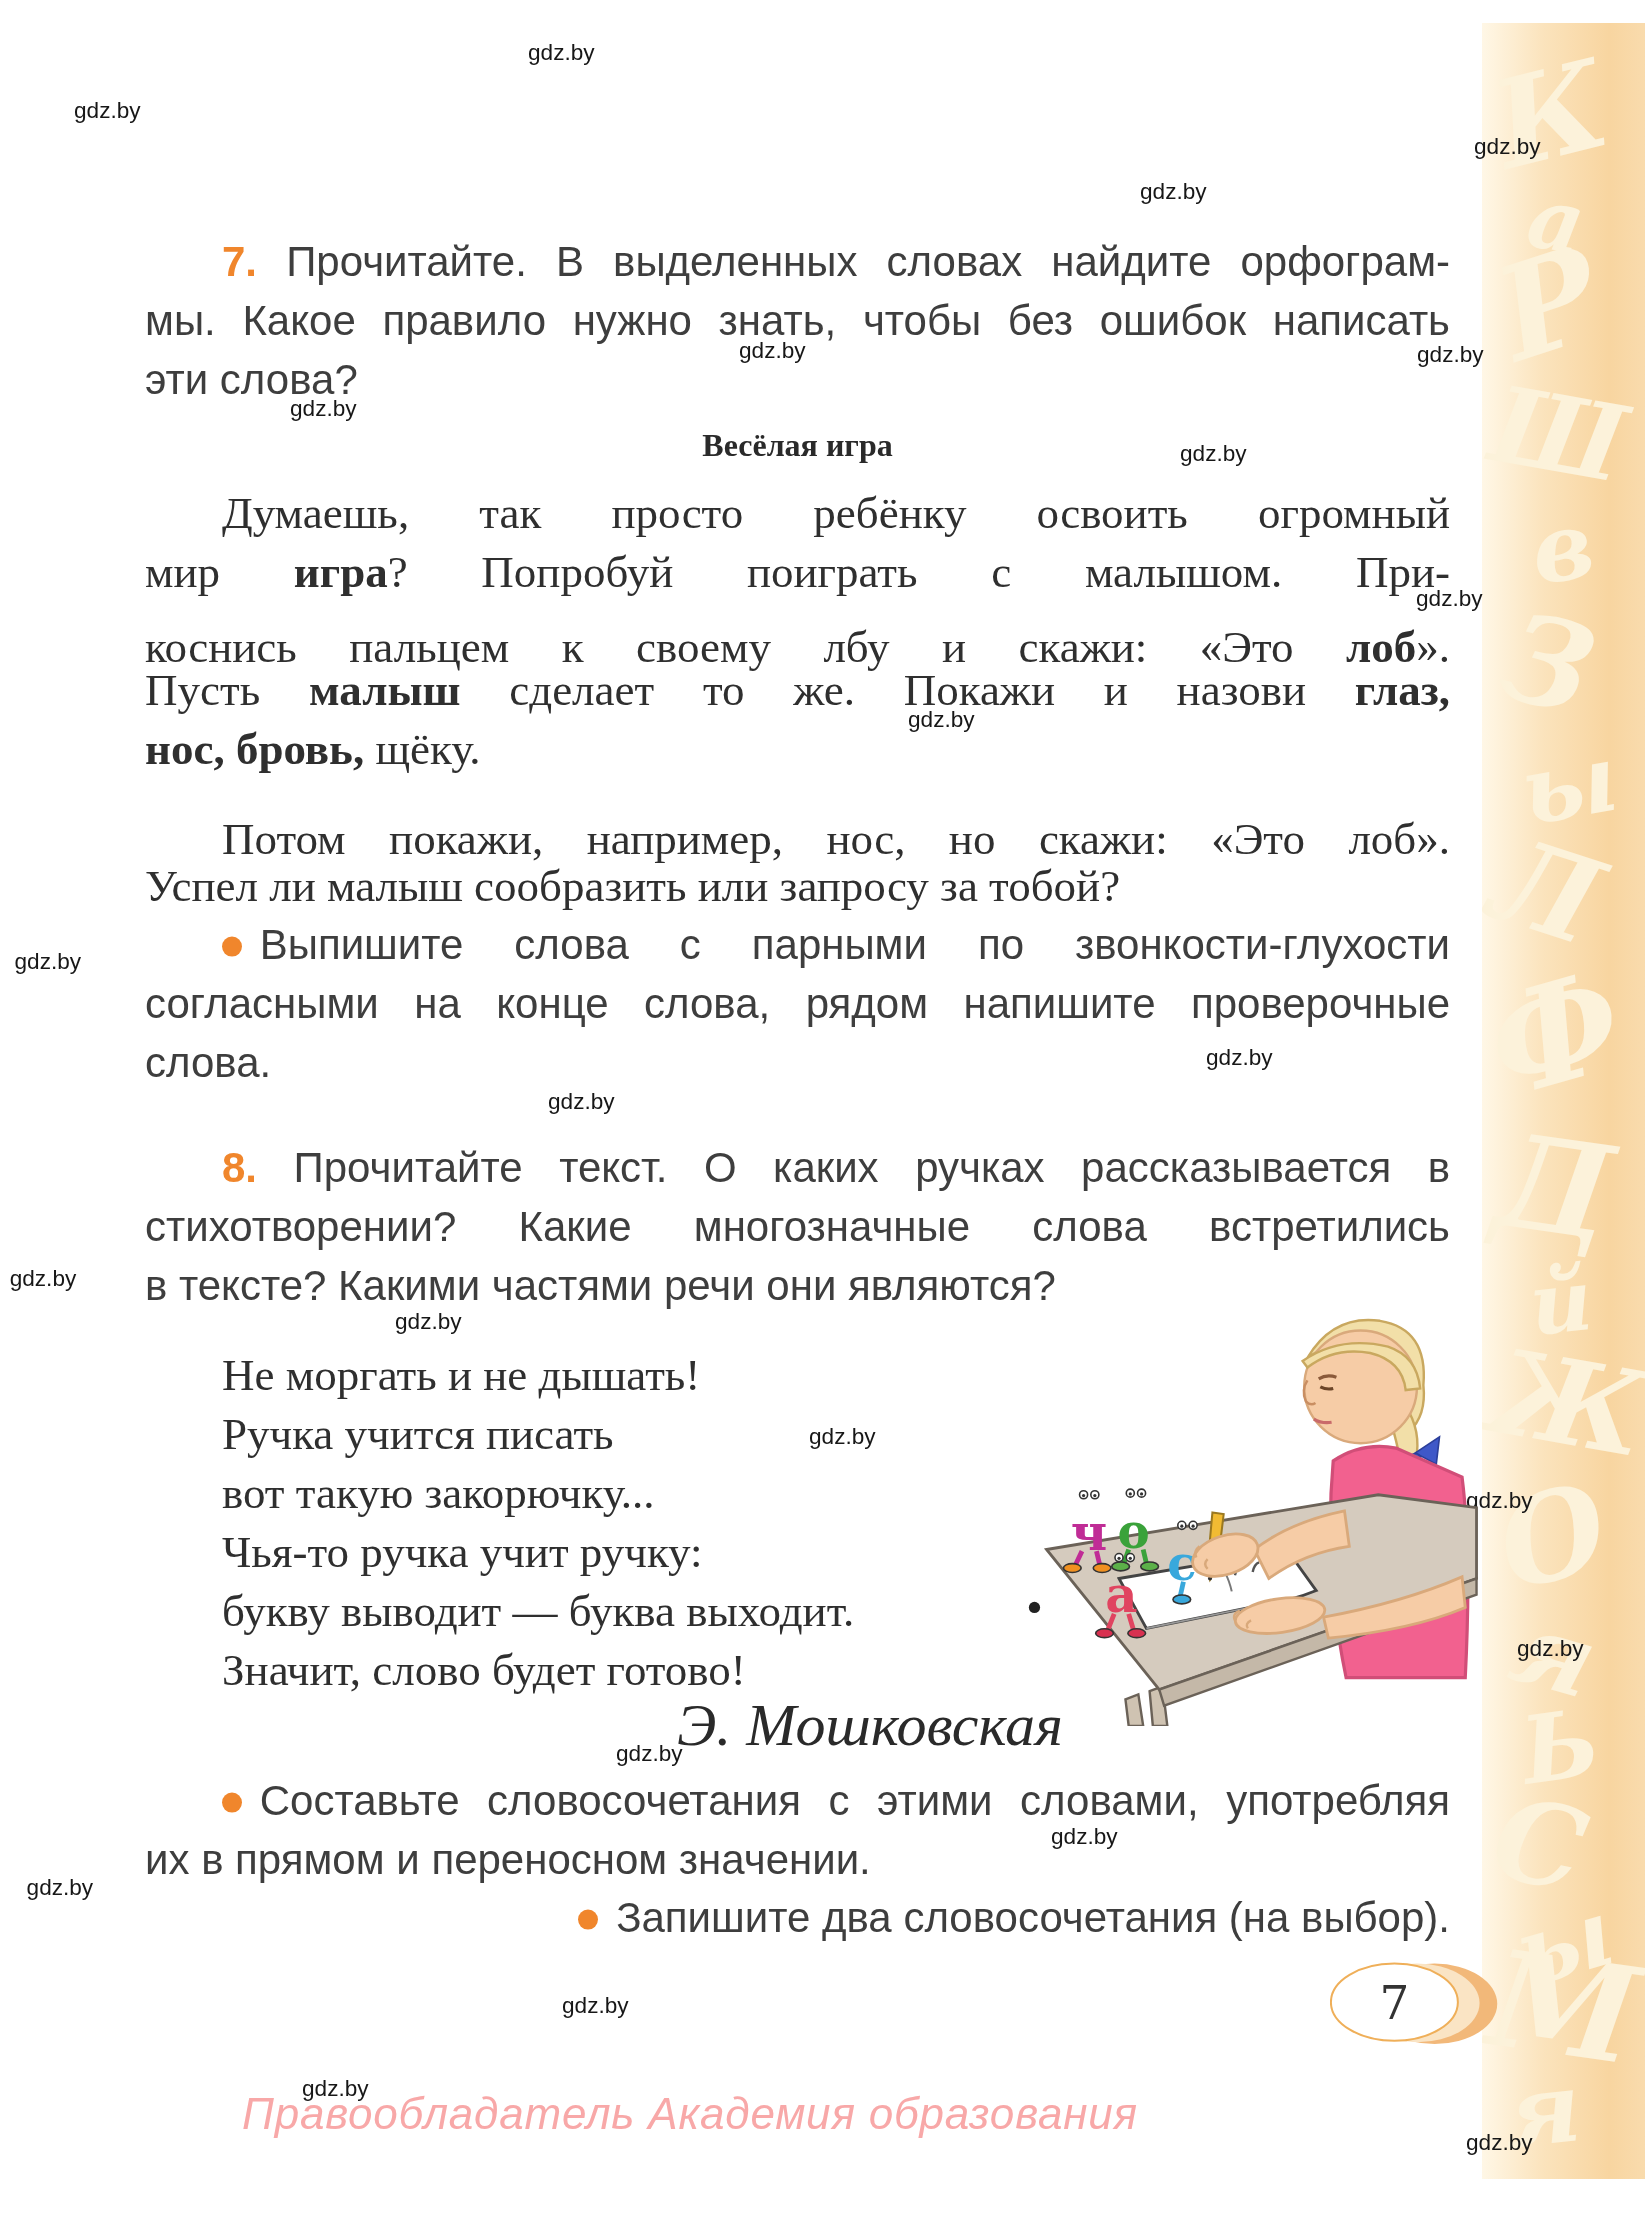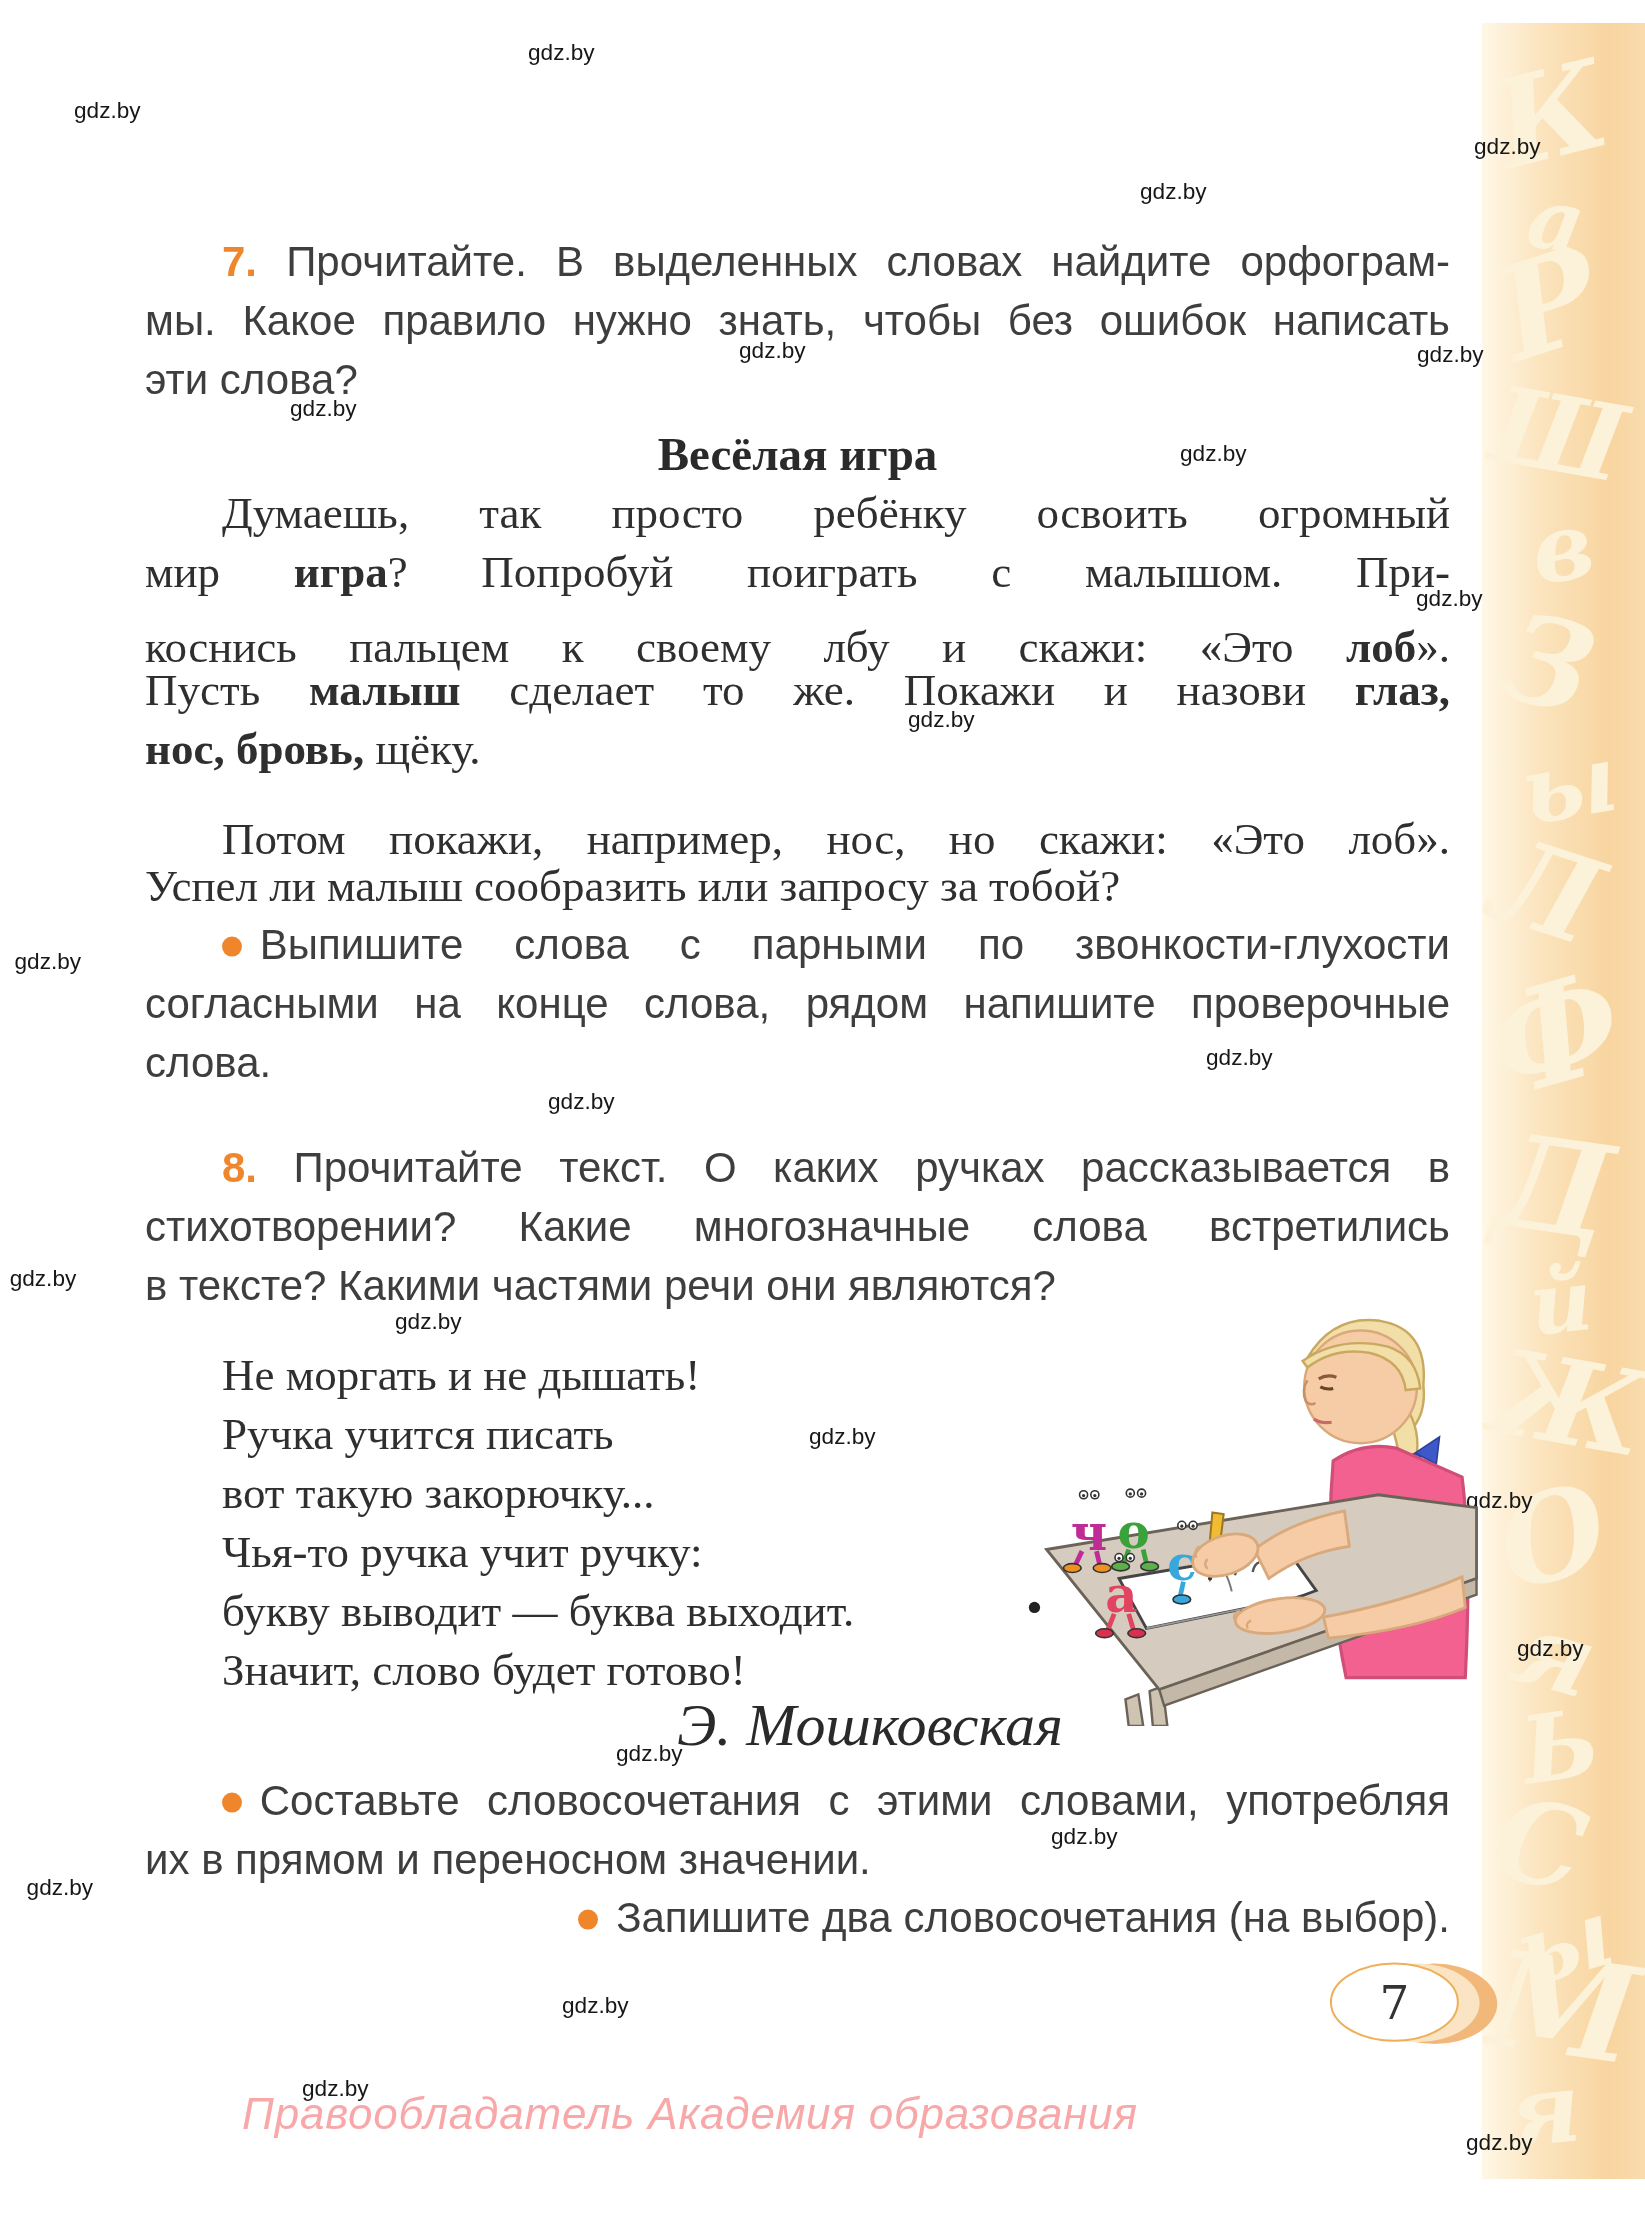--- a/index.html
+++ b/index.html
@@ -34,21 +34,21 @@
   }
   .serif{font-family:"Liberation Serif",serif;font-size:45px;color:#2F2F2F;}
   .jl{text-align:justify;text-align-last:justify;}
   .indent{text-indent:77px;}
   .num{color:#F0862C;font-weight:bold;}
   .dot{
     display:inline-block;width:20px;height:20px;border-radius:50%;
     background:#F0862C;margin-right:17.7px;transform:translateY(-2.4px);
   }
   .title-line{
-    font-family:"Liberation Serif",serif;font-weight:bold;font-size:47px;
+    font-family:"Liberation Serif",serif;font-weight:bold;font-size:32px;
     color:#2A2A2A;text-align:center;text-align-last:center;
   }
   .poem-line{left:222px;width:auto;white-space:nowrap;}
   .author-line{
     position:absolute;left:677px;top:1691px;font-family:"Liberation Serif",serif;
     font-style:italic;font-size:60px;color:#2A2A2A;white-space:nowrap;
   }
   
   #badge{position:absolute;left:1330px;top:1962px;width:177px;height:90px;}
   #badge .badge-num{

